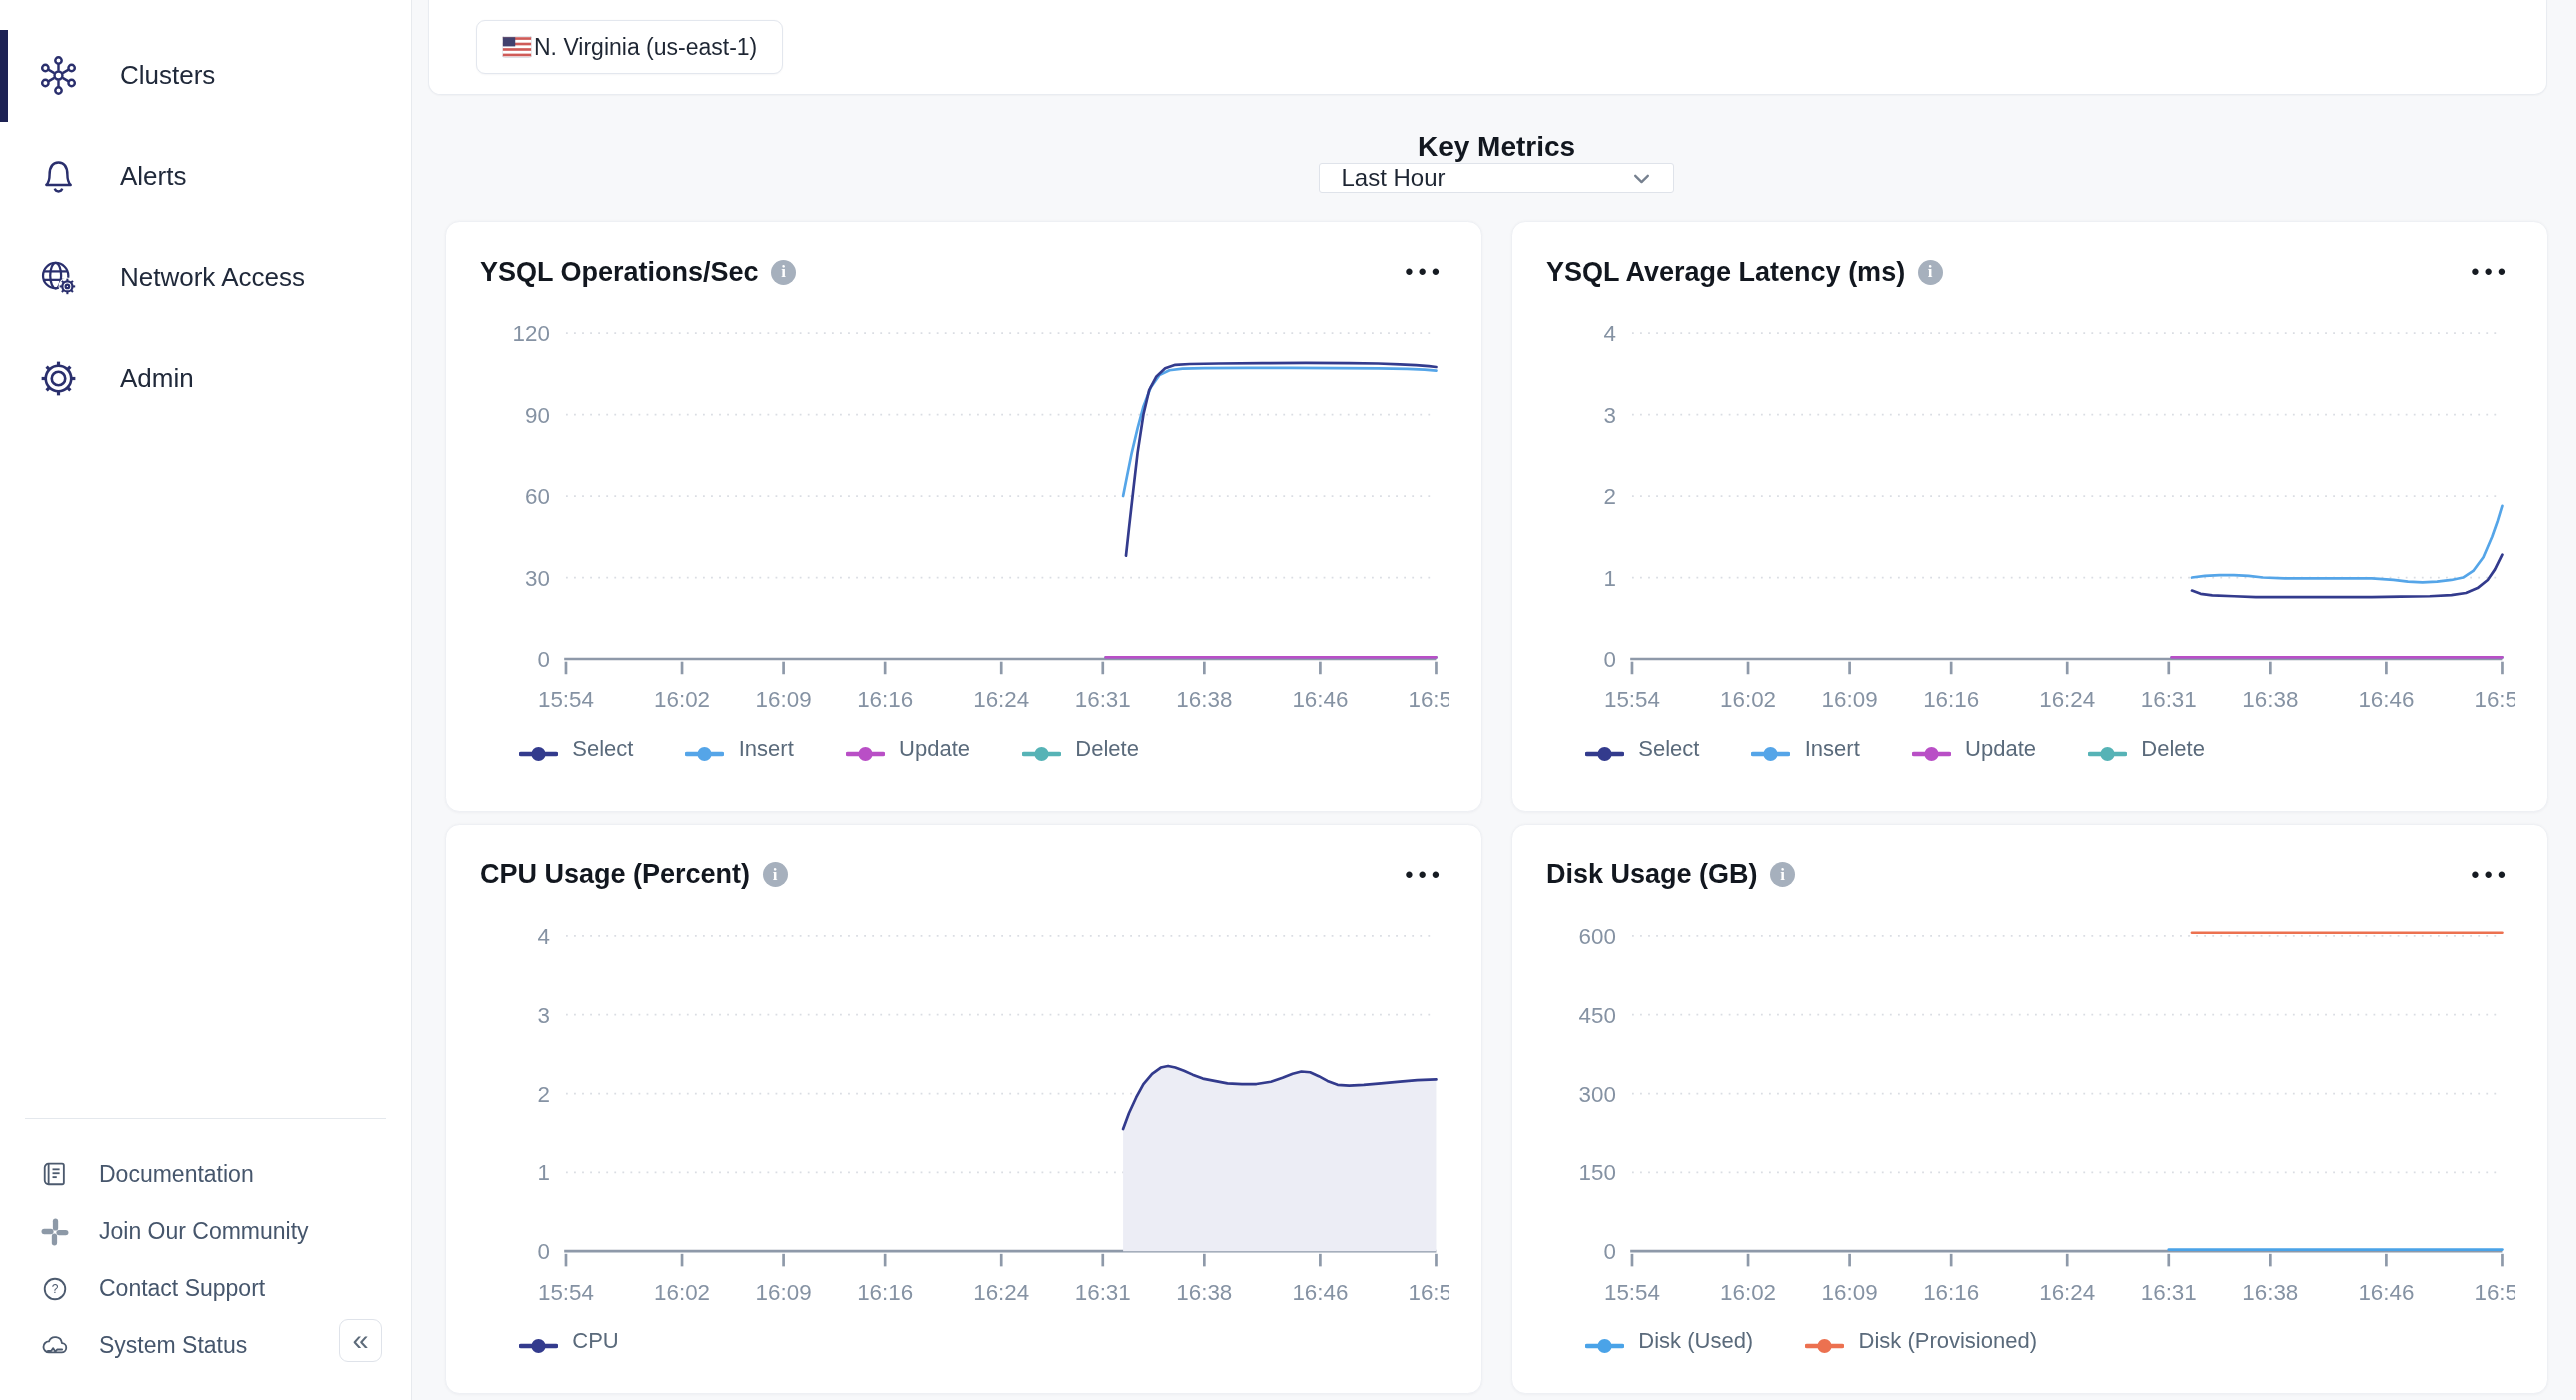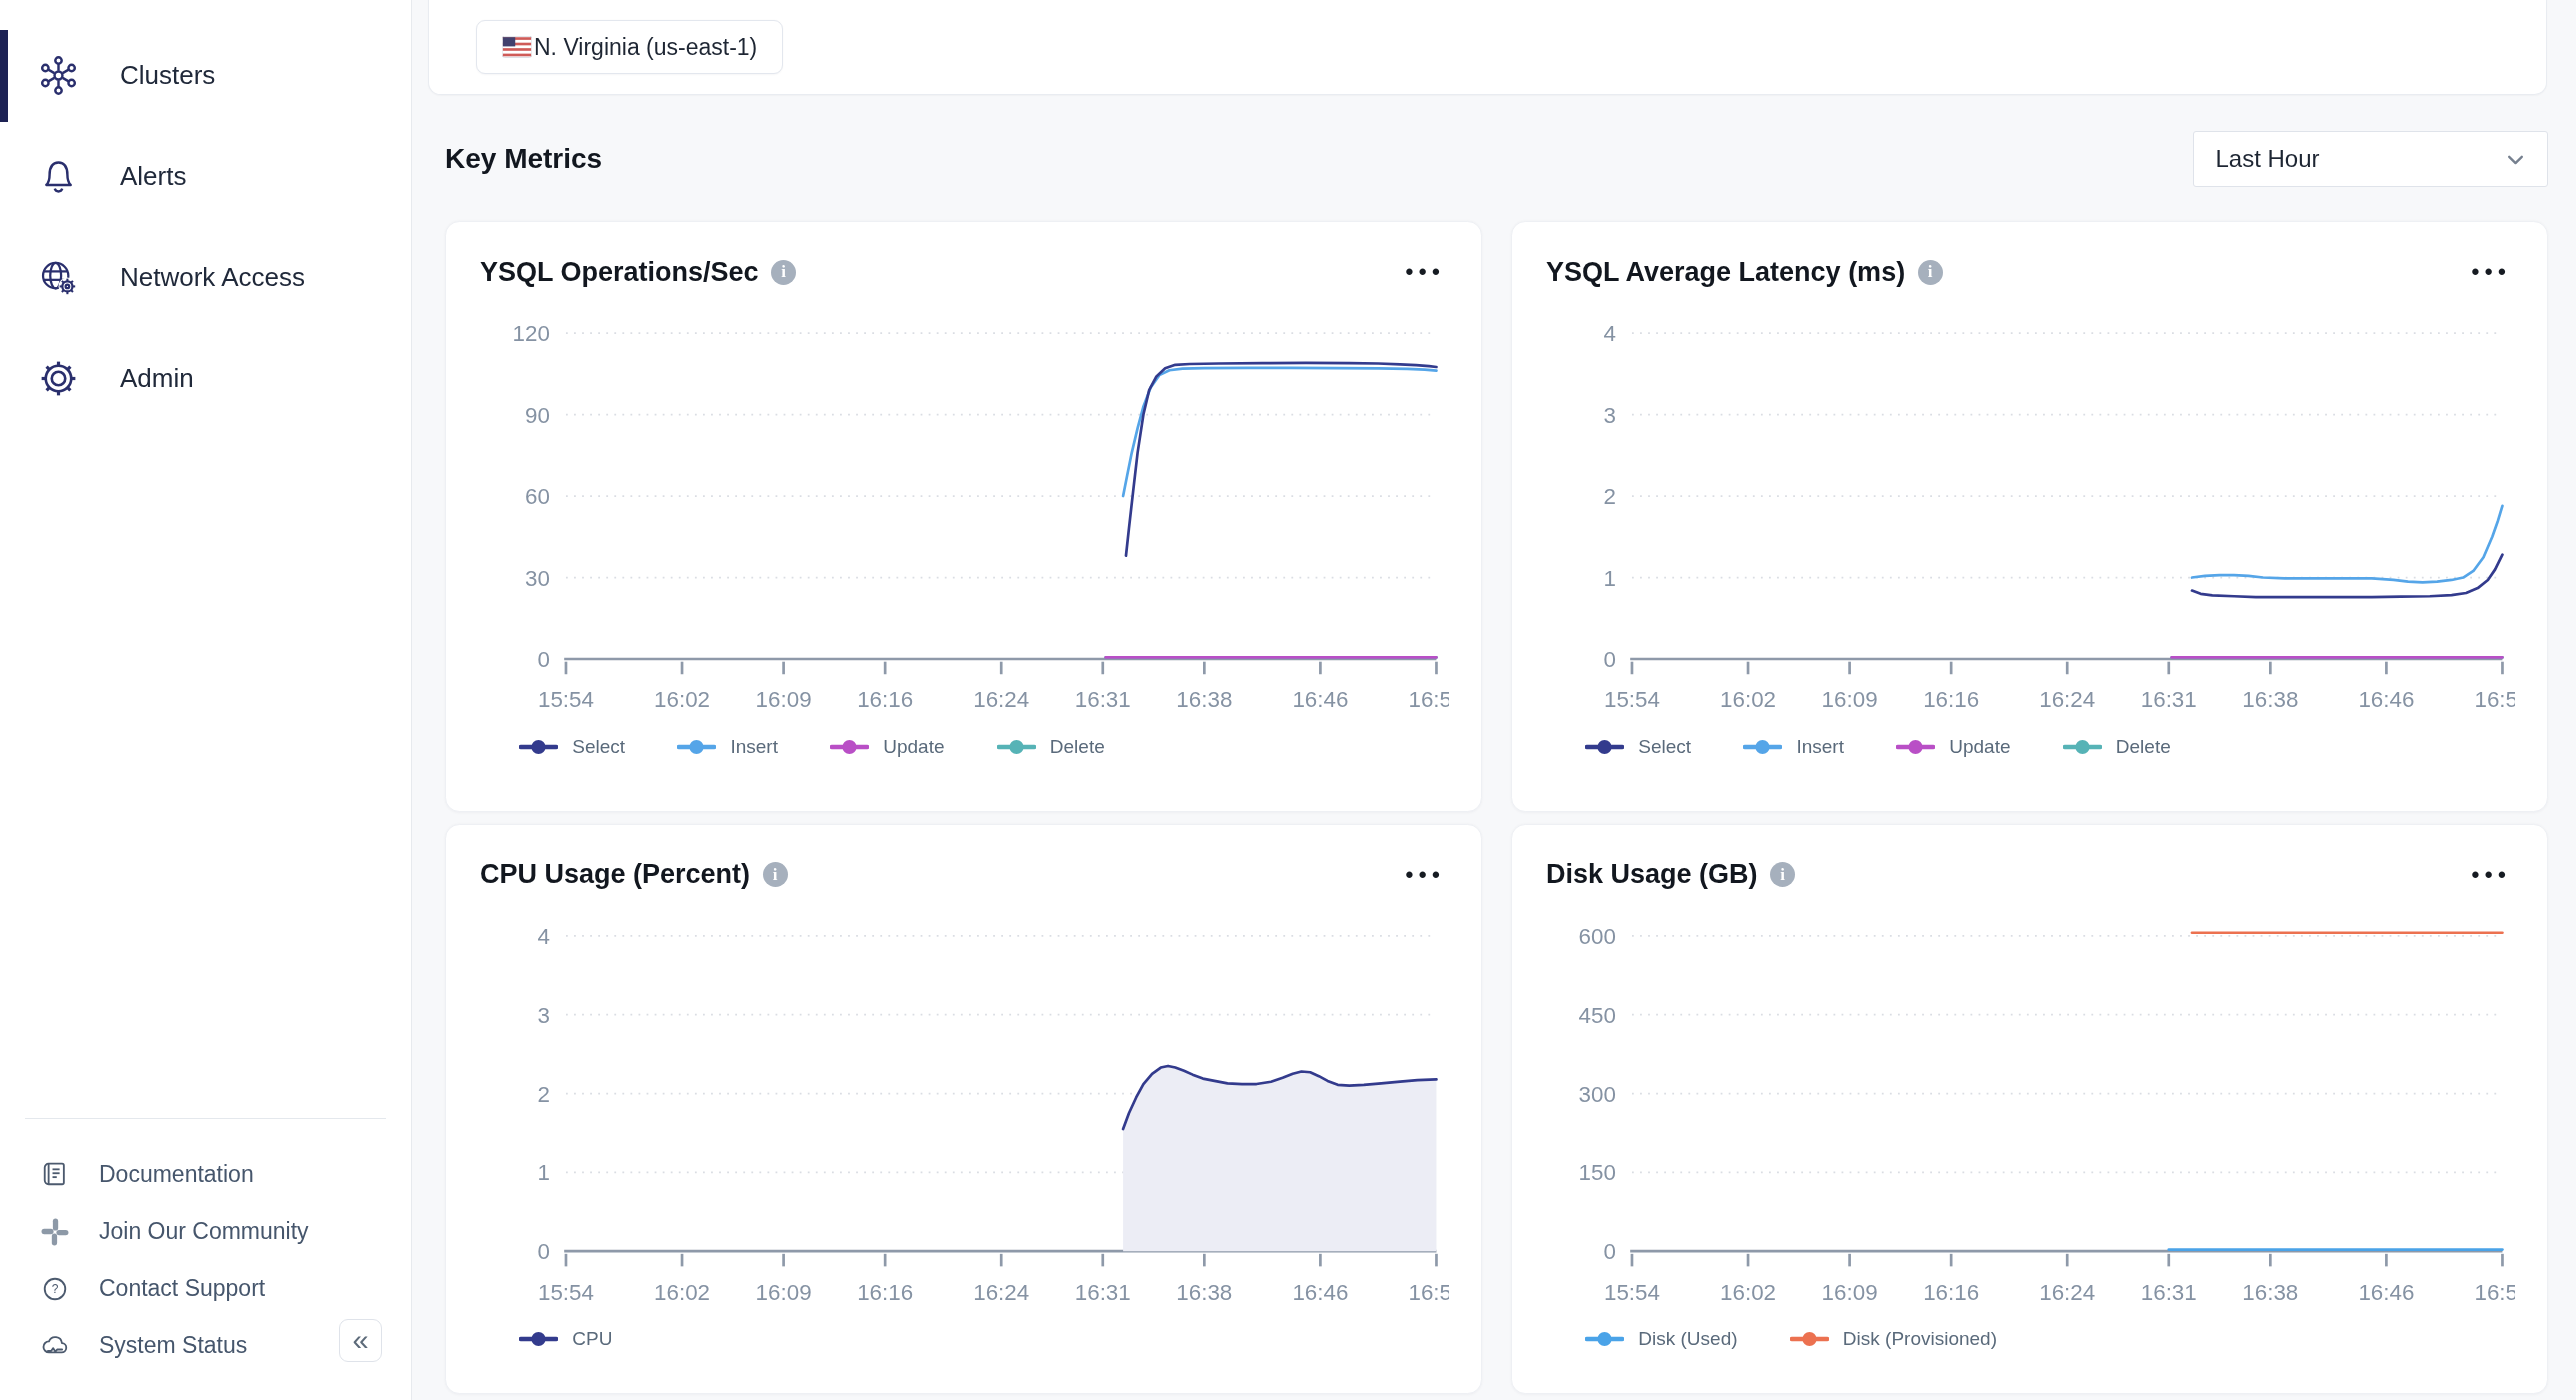--- a/index.html
+++ b/index.html
@@ -18,33 +18,33 @@
   .nav-label{font-size:26px;color:#20293a;}
   .sidebar-footer{margin-top:auto;padding-bottom:27px;}
   .divider{height:0.9px;background:#e4e8ed;margin:0 25px 27px 25px;}
   .foot-item{display:flex;align-items:center;gap:27px;height:57px;padding-left:38px;font-size:23px;color:#46566c;cursor:pointer;}
   .collapse-btn{position:absolute;right:29px;bottom:39px;width:43px;height:43px;border:0.9px solid #dfe3ea;border-radius:9px;background:#fff;display:flex;align-items:center;justify-content:center;font-size:29px;color:#5d6b7a;cursor:pointer;padding:0;line-height:1;}
 
   
   .main{flex:1;position:relative;box-sizing:border-box;}
   .top-panel{margin:0 29px 0 16px;height:95px;background:#fff;border:0.9px solid #e9ecf1;border-top:none;border-radius:0 0 12.5px 12.5px;box-shadow:0 0.9px 1.8px rgba(16,24,40,0.03);display:flex;align-items:center;padding-left:47px;box-sizing:border-box;}
   .region-chip{display:flex;align-items:center;gap:2px;height:52px;padding:0 25px;border:0.9px solid #e3e7ee;border-radius:9px;background:#fff;font-size:23px;color:#1e2633;box-shadow:0 0.9px 1.8px rgba(16,24,40,0.04);cursor:pointer;}
-  .metrics-bar{display:flex;align-items:center;justify-content:space-between;margin:36px 28px 0 33px;height:56px;}
+  .metrics-bar{display:flex;align-items:center;justify-content:space-between;margin:36px 28px 0 33px;height:56px;flex-direction:column;}
   .metrics-title{font-size:28px;font-weight:bold;color:#12171f;}
   .select{width:355px;height:56px;background:#fff;border:0.9px solid #dfe3ea;border-radius:3px;display:flex;align-items:center;justify-content:space-between;padding:0 18px 0 21.5px;font-size:24px;color:#1e2633;box-sizing:border-box;cursor:pointer;}
   .grid{display:grid;grid-template-columns:1fr 1fr;column-gap:29px;row-gap:11.6px;margin:34px 28px 0 33px;}
   .card{background:#fff;border-radius:14.3px;border:0.9px solid #eef0f4;box-shadow:0 0.9px 2.7px rgba(16,24,40,0.04);height:591px;box-sizing:border-box;padding:0 34px;overflow:hidden;}
   .card.short{height:570px;}
   .card-head{display:flex;align-items:center;height:86px;padding-top:7.2px;}
   .card-title{font-size:27px;font-weight:bold;color:#12171f;}
   .info-icon{width:25px;height:25px;border-radius:50%;background:#a6b0bd;color:#fff;font-size:17px;display:flex;align-items:center;justify-content:center;margin-left:12.5px;font-weight:bold;cursor:pointer;font-family:"Liberation Serif",serif;}
   .menu-btn{margin-left:auto;font-size:22.4px;letter-spacing:5.4px;color:#161b22;font-weight:bold;background:none;border:none;cursor:pointer;padding:0 1.8px;}
   svg.chart{display:block;}
   .legend{display:flex;gap:52px;padding-left:39px;margin-top:7.2px;align-items:center;}
-  .legend-item{display:flex;align-items:center;gap:14.3px;font-size:19px;color:#5a6a7b;cursor:pointer;}
+  .legend-item{display:flex;align-items:flex-end;gap:14.3px;font-size:22px;color:#5a6a7b;cursor:pointer;}
 </style>
 </head>
 <body>
 
 <div class="app">
 
   <aside class="sidebar">
 
     <nav class="nav">
       <div class="nav-item active">

